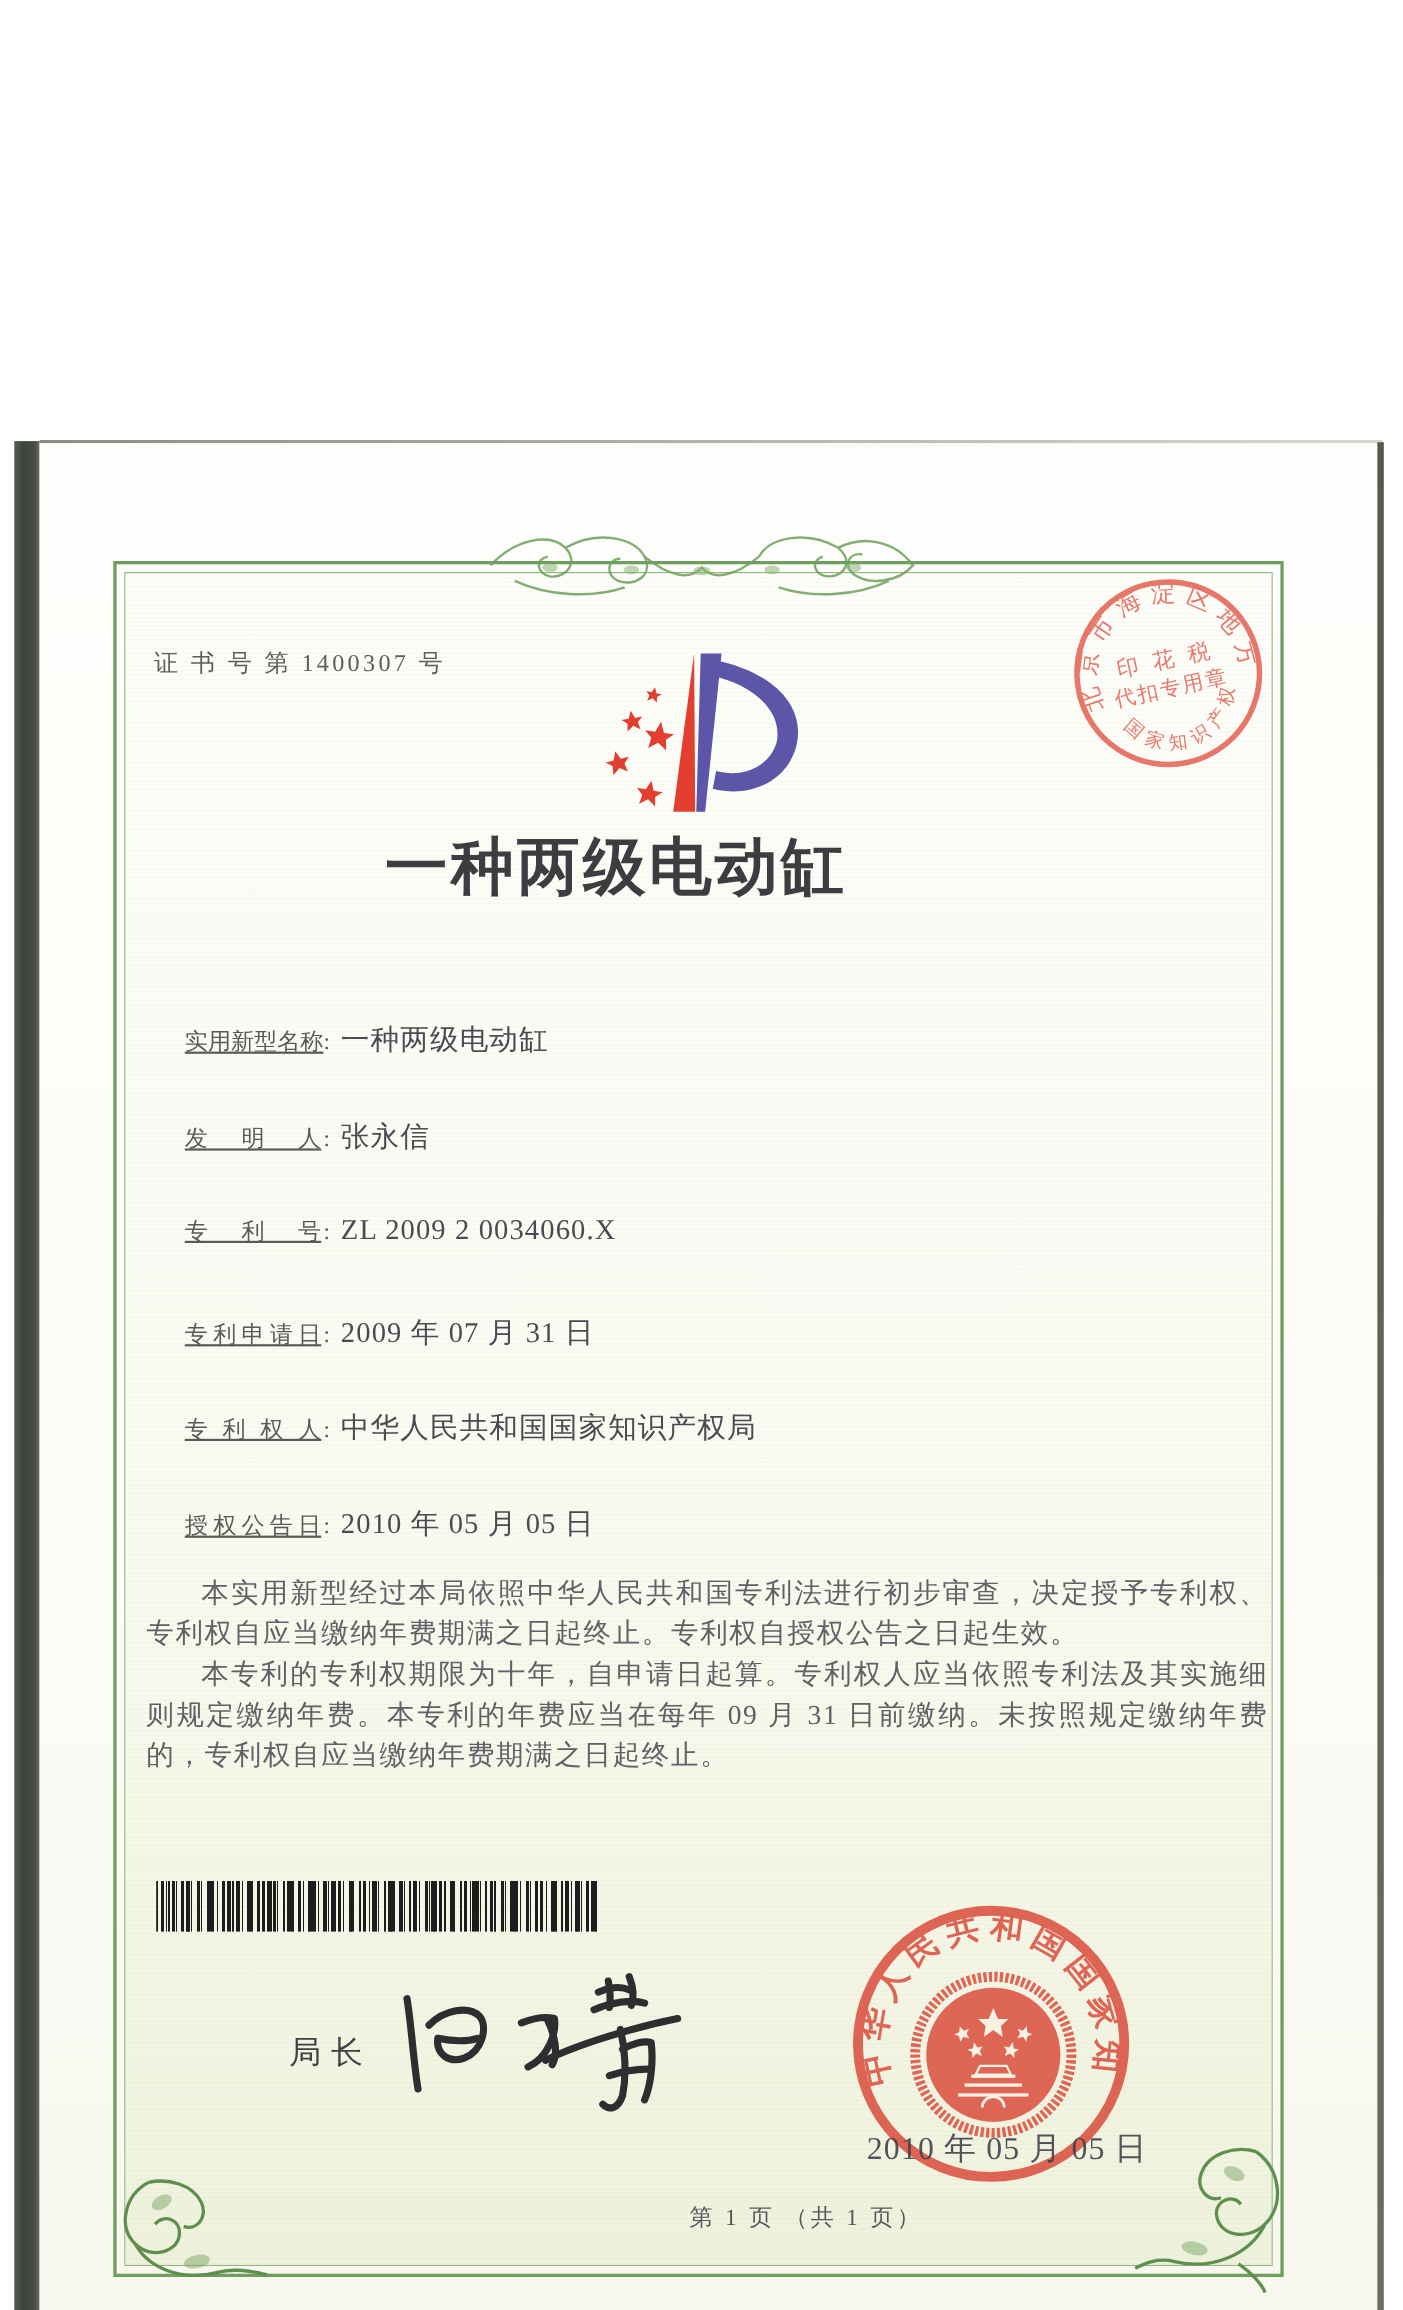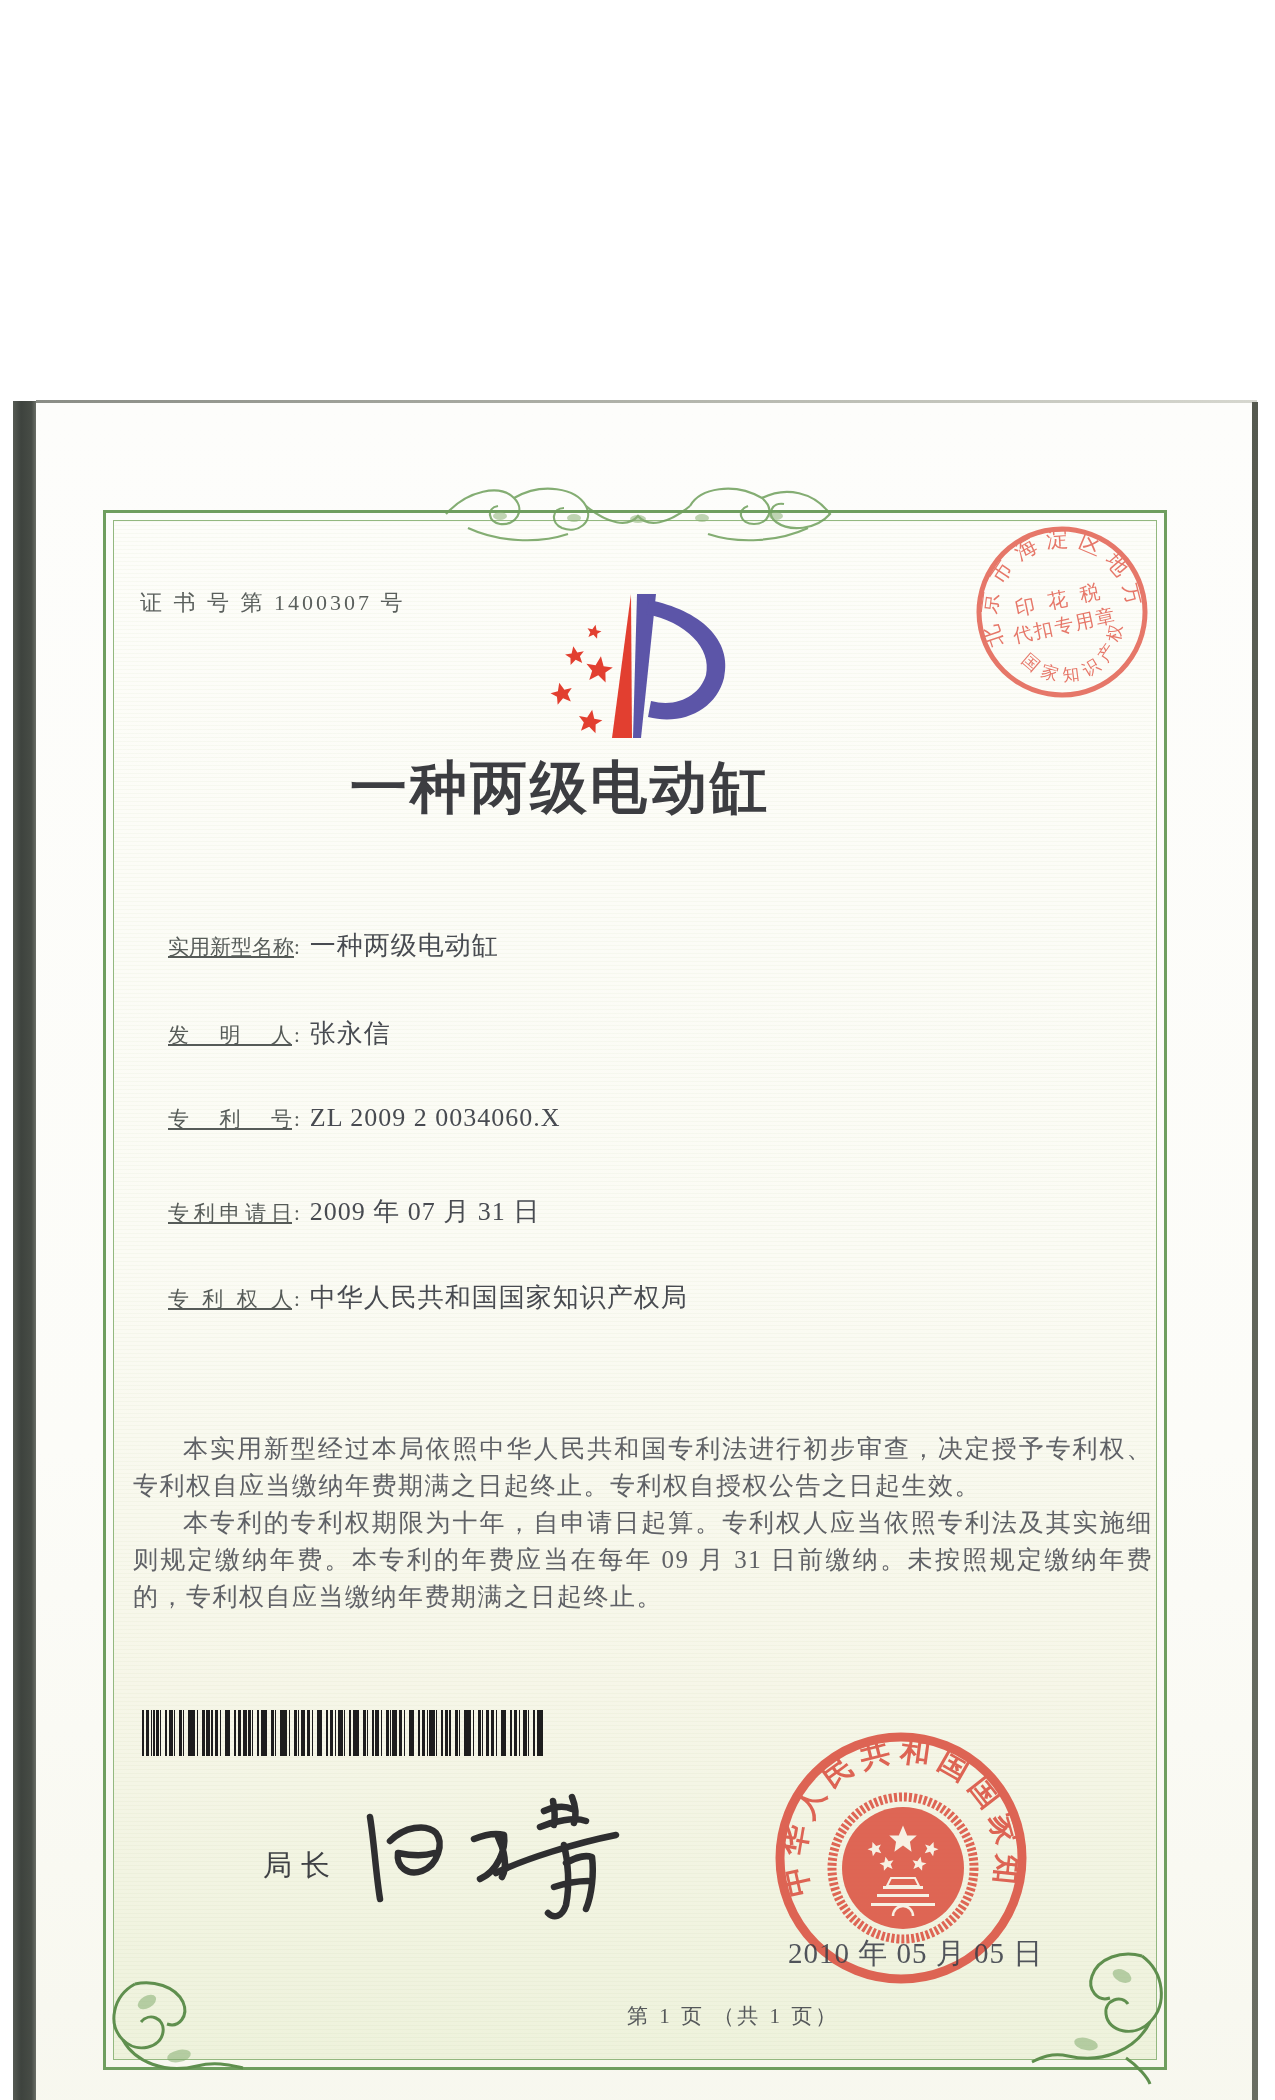--- a/index.html
+++ b/index.html
@@ -147,20 +147,23 @@
     <span class="field-label">发明人</span><span class="field-colon">:</span><span class="field-value">张永信</span>
   </div>
   <div class="field-row" style="top:1055px;">
     <span class="field-label">专利号</span><span class="field-colon">:</span><span class="field-value">ZL 2009 2 0034060.X</span>
   </div>
   <div class="field-row" style="top:1146px;">
     <span class="field-label">专利申请日</span><span class="field-colon">:</span><span class="field-value">2009 年 07 月 31 日</span>
   </div>
   <div class="field-row" style="top:1232px;">
     <span class="field-label">专利权人</span><span class="field-colon">:</span><span class="field-value">中华人民共和国国家知识产权局</span>
+  </div>
+  <div class="field-row" style="top:1320px;">
+    <span class="field-label">授权公告日</span><span class="field-colon">:</span><span class="field-value">2010 年 05 月 05 日</span>
   </div>
 
   <div class="abs paragraphs">
     <p>本实用新型经过本局依照中华人民共和国专利法进行初步审查，决定授予专利权、专利权自应当缴纳年费期满之日起终止。专利权自授权公告之日起生效。</p>
     <p>本专利的专利权期限为十年，自申请日起算。专利权人应当依照专利法及其实施细则规定缴纳年费。本专利的年费应当在每年 09 月 31 日前缴纳。未按照规定缴纳年费的，专利权自应当缴纳年费期满之日起终止。</p>
   </div>
 
   <div class="abs barcode"></div>
 
   <div class="abs signer-title">局长</div>

